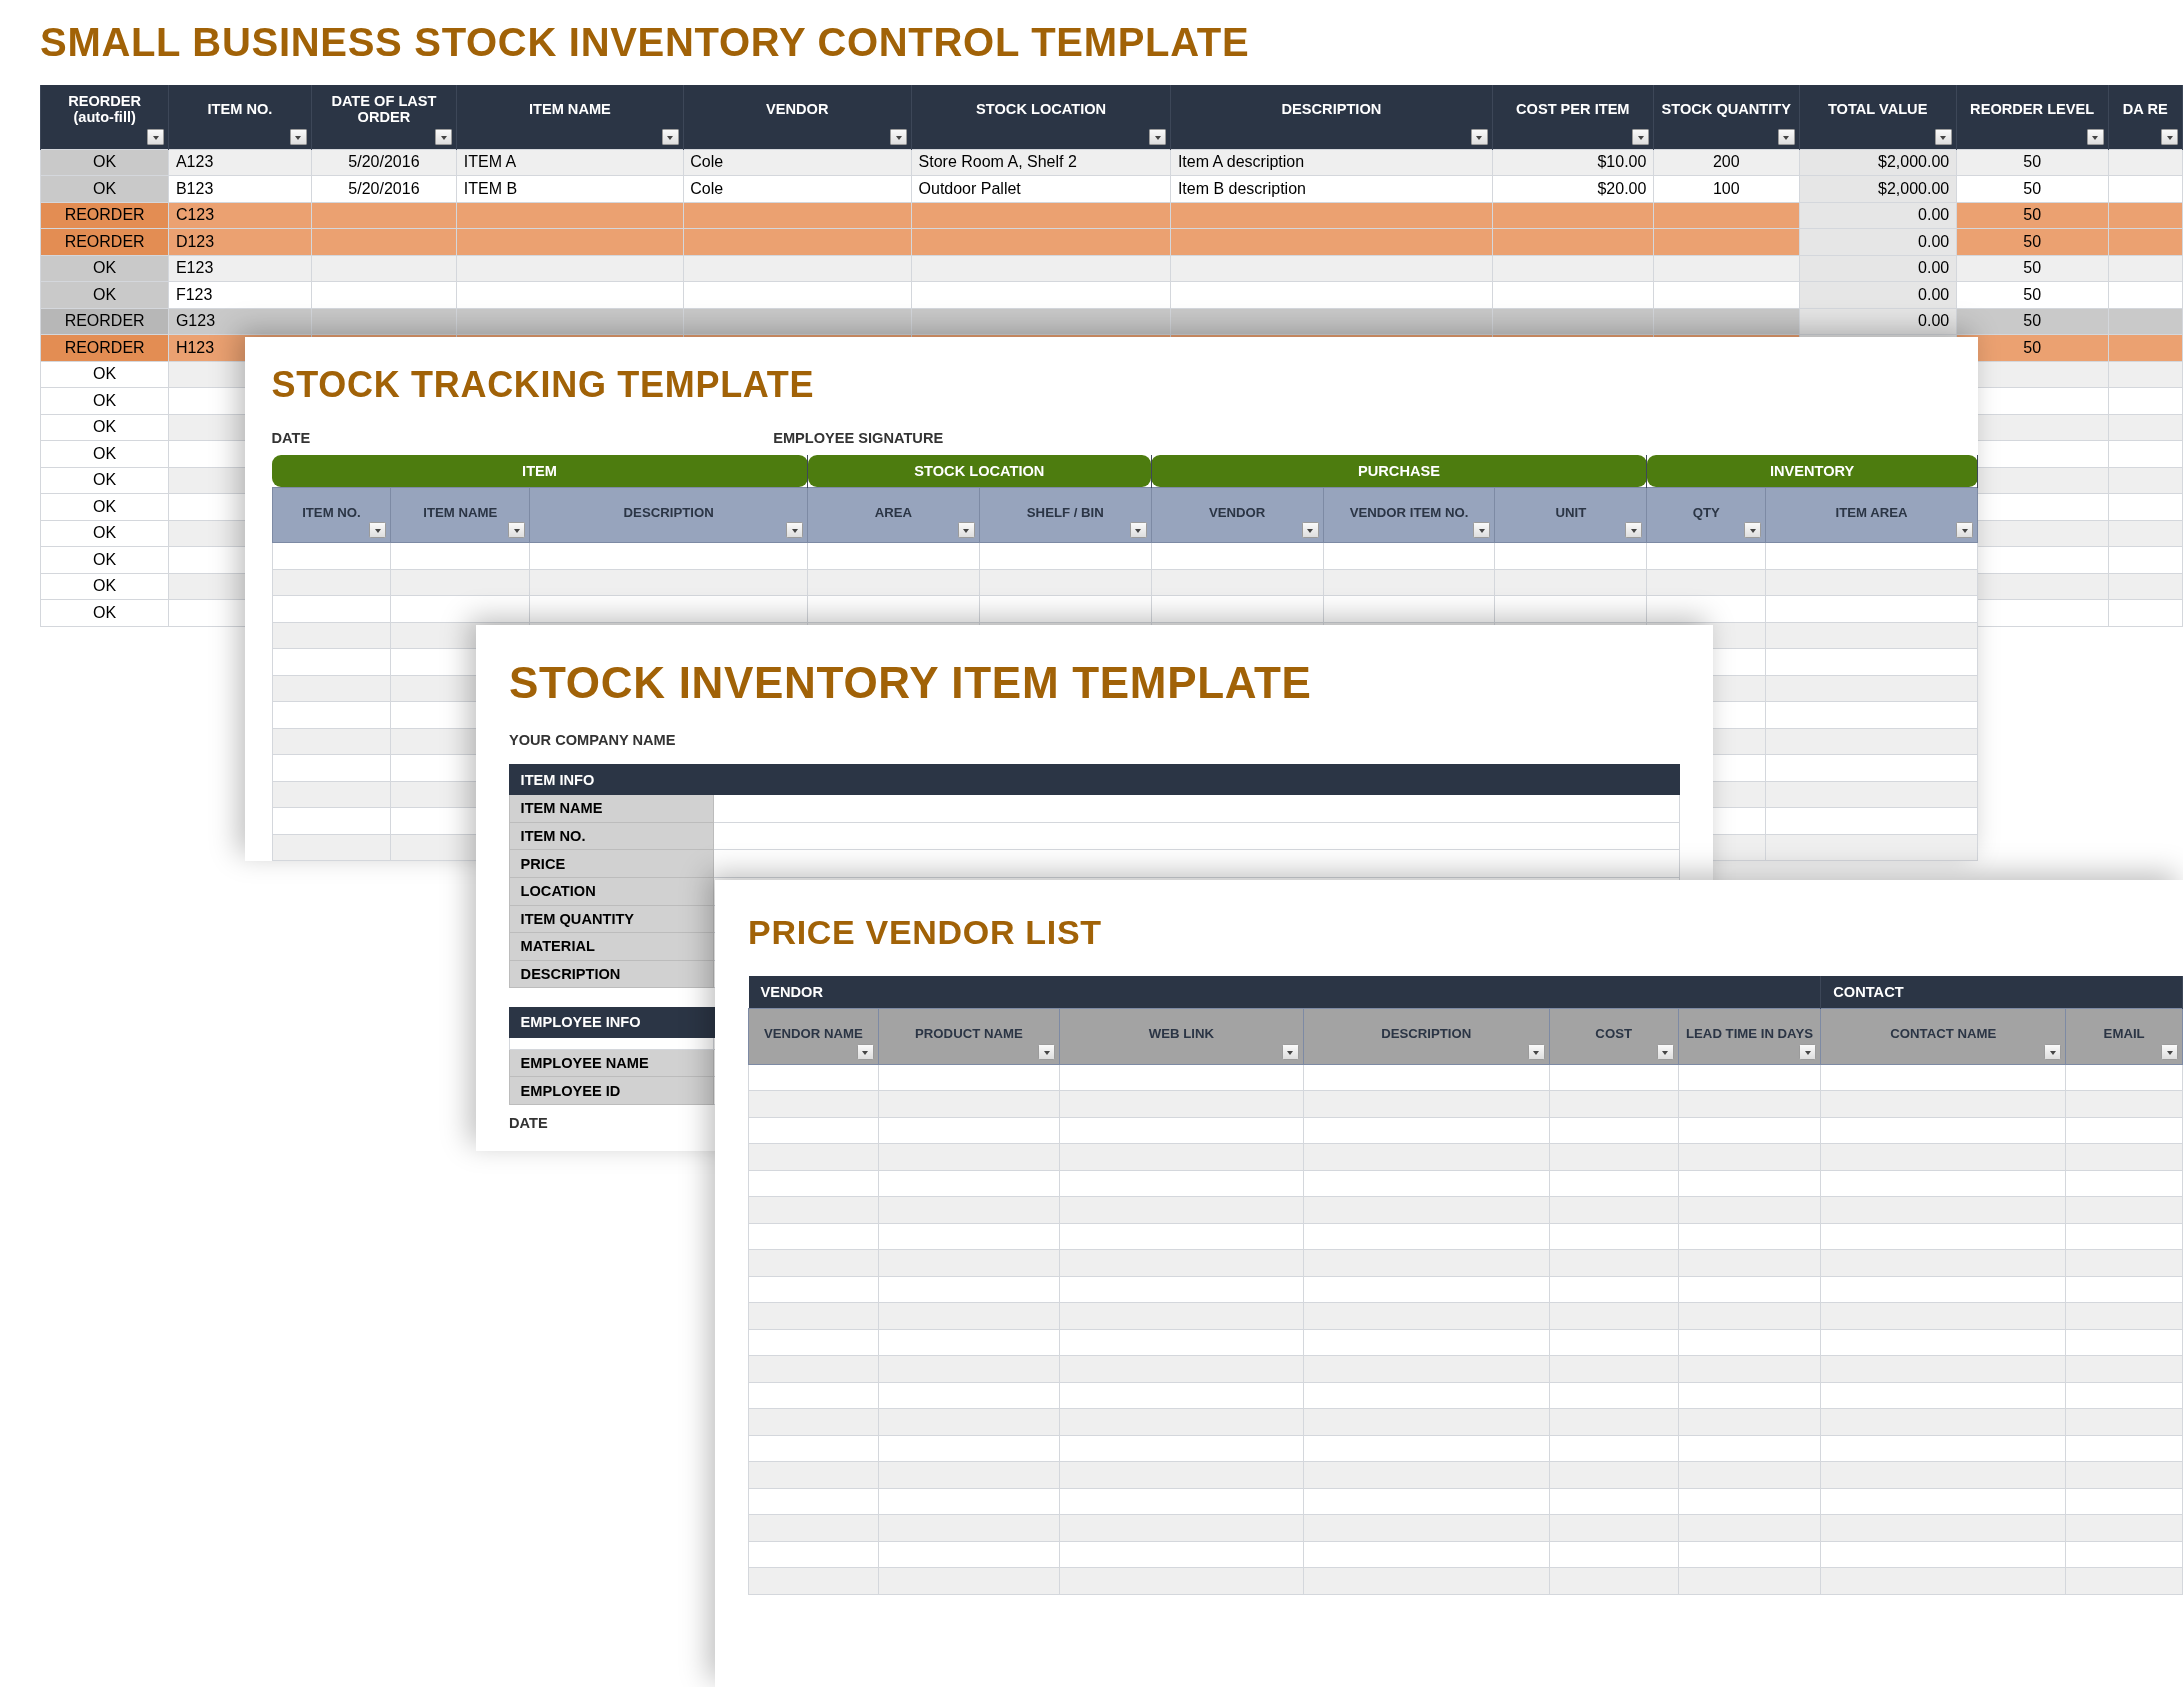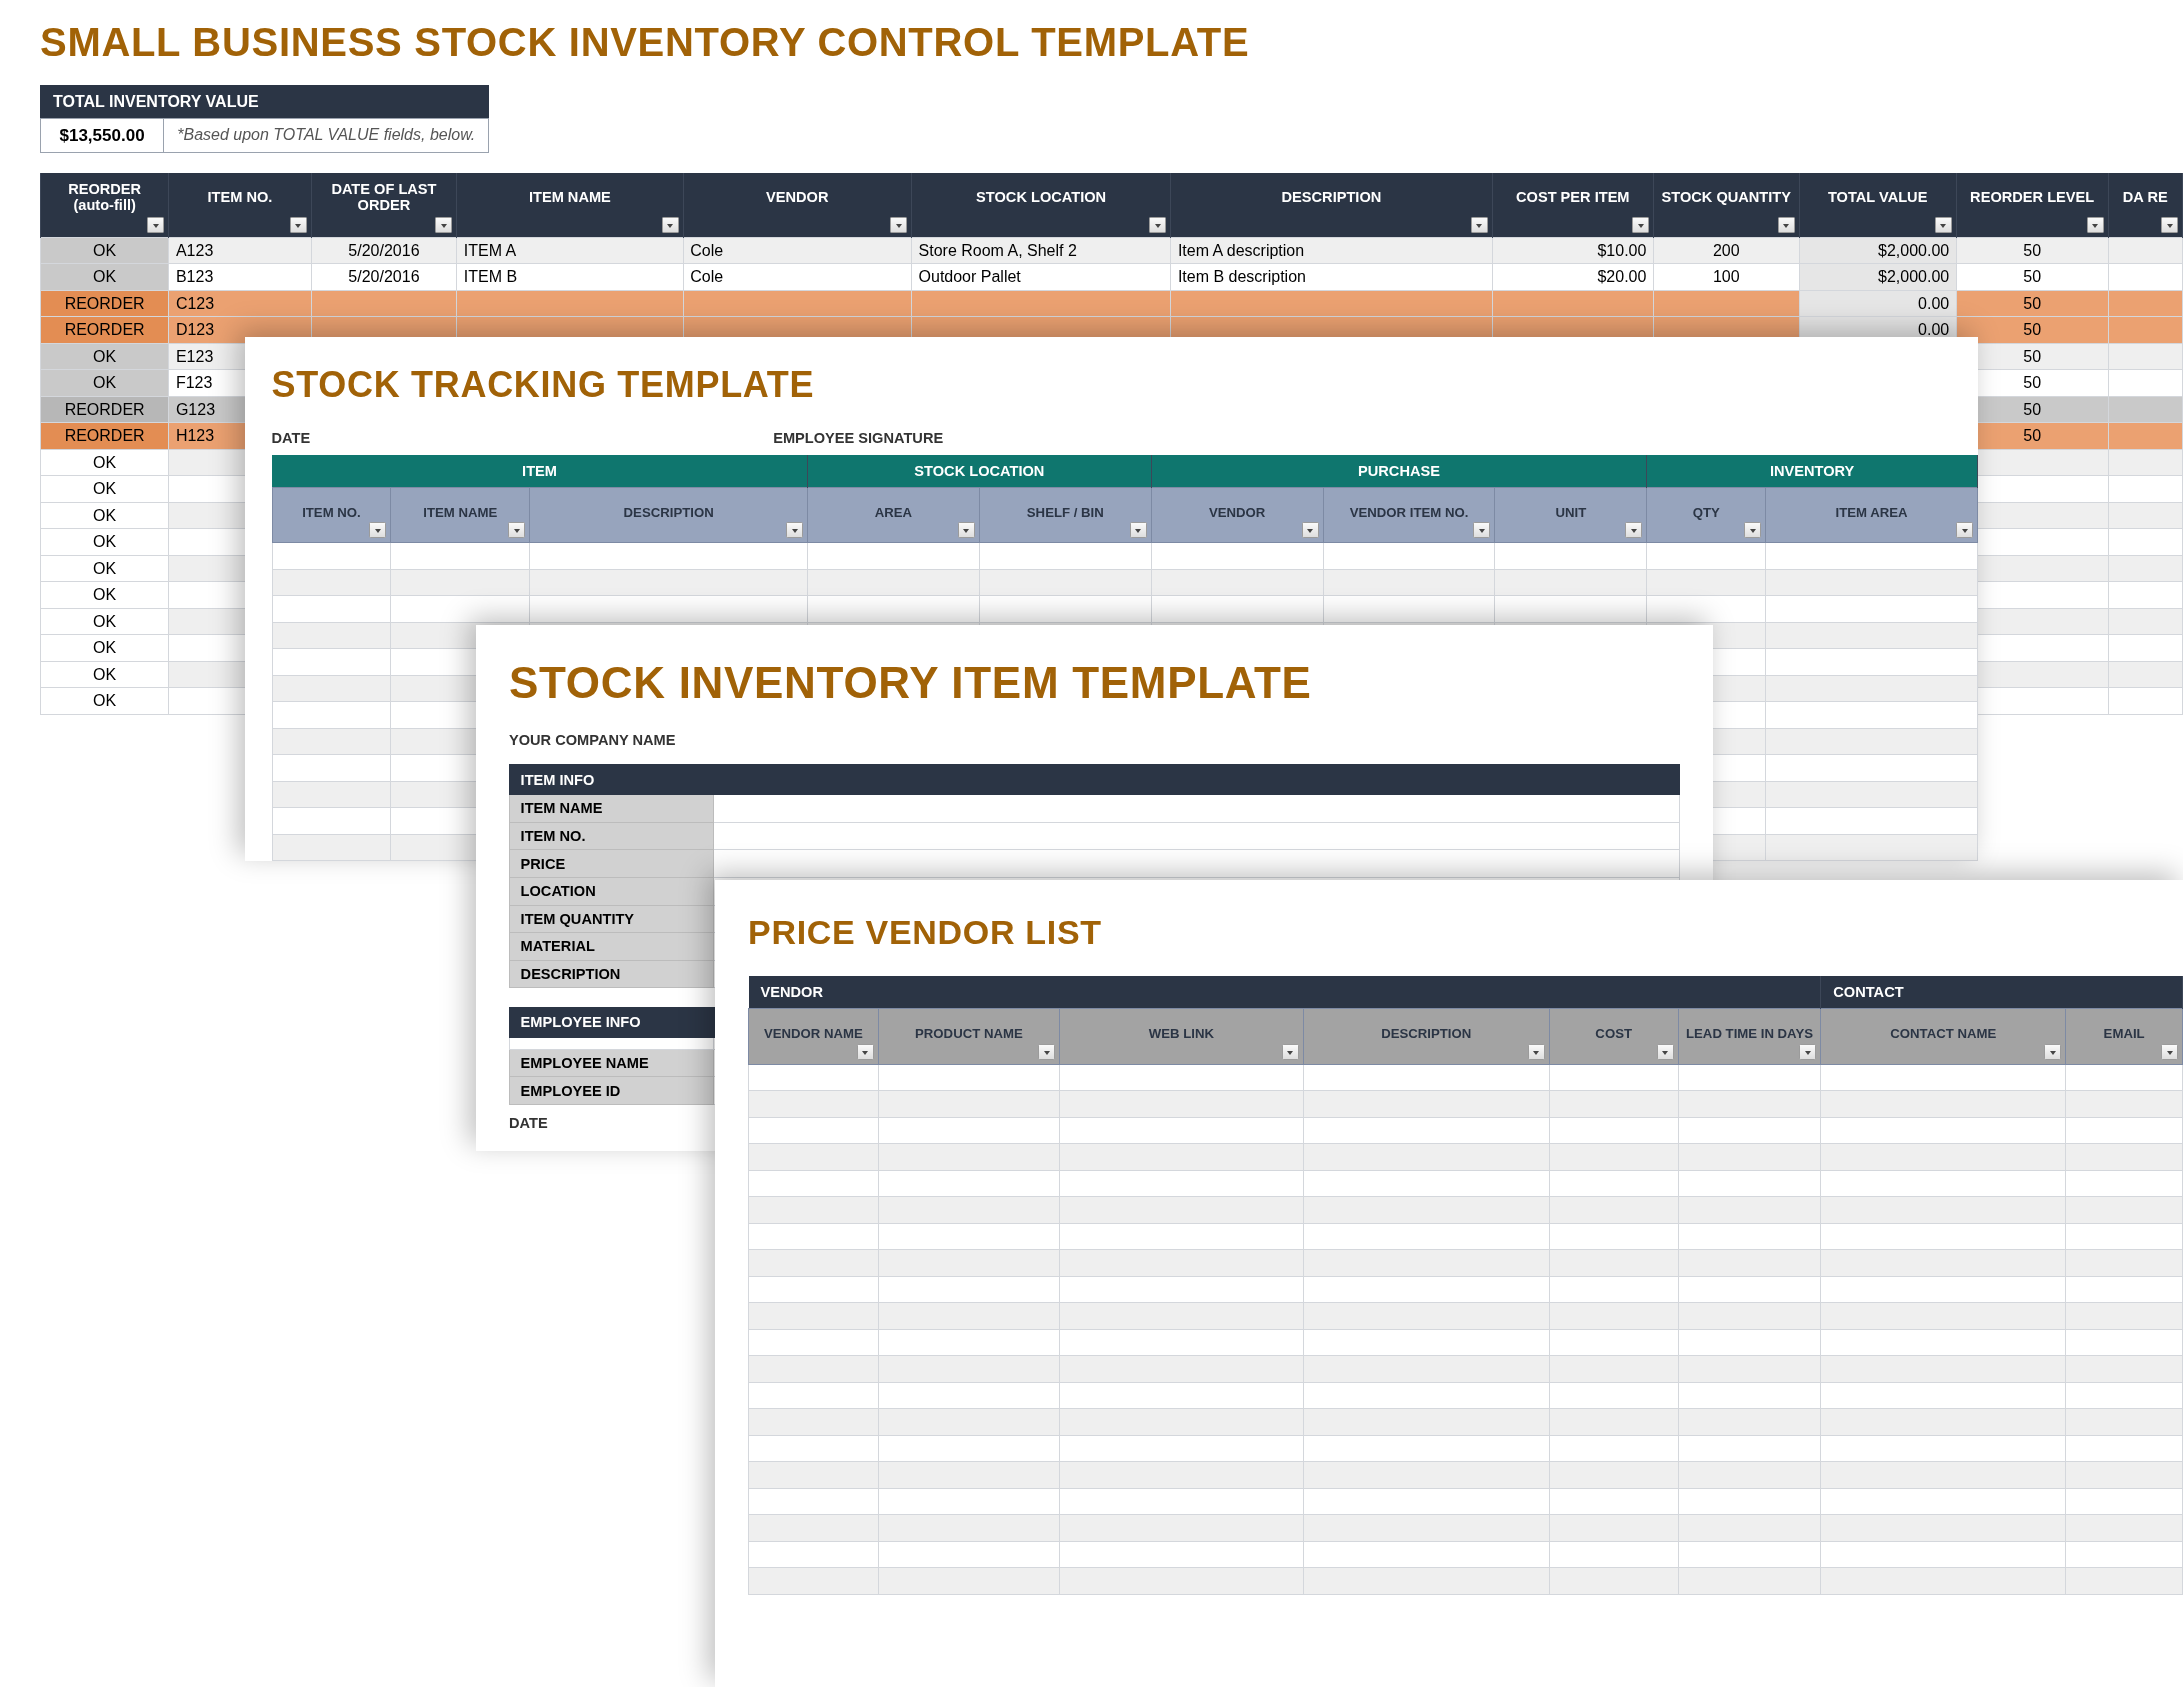--- a/index.html
+++ b/index.html
@@ -38,21 +38,21 @@
 
   
   .dd { position:absolute; bottom:4px; right:4px; width:17px; height:16px; background:linear-gradient(#fafafa,#dedede); border:0.7px solid #9b9b9b; border-radius:1.3px; }
   .dd::after { content:""; position:absolute; left:4.6px; top:6px; border-left:3.3px solid transparent; border-right:3.3px solid transparent; border-top:4px solid #444;}
 
   
   #p2 { left:245px; top:337px; width:1733px; box-shadow:-6.6px -6.6px 26.5px rgba(0,0,0,.25); padding:26.5px 0 0 26.5px; }
   #p2 .title { font-size:36px; margin-bottom:24px; }
   #p2 .meta { display:flex; gap:463px; font-size:14.6px; font-weight:700; color:#333; margin-bottom:9.3px; }
   #p2 table { border-collapse:collapse; width:100%; }
-  #p2 thead tr.grp th { background:#0f766e; color:#fff; font-size:14.6px; font-weight:700; text-align:center; padding:8px 5.3px; border-right:0.7px solid #3d4758;}
+  #p2 thead tr.grp th { background:#4d7c0f; color:#fff; font-size:14.6px; font-weight:700; text-align:center; padding:8px 5.3px; border-right:0.7px solid #3d4758;border-radius:9px;}
   #p2 thead tr.sub th { background:#97a4bd; color:#2b3545; font-size:13.2px; font-weight:700; text-align:center; padding:17px 5.3px 22.5px 5.3px; border:0.7px solid #7d8aa4; position:relative;}
   #p2 tbody td { height:26.5px; border:0.7px solid #d4d7dc; background:#fff;}
   #p2 tbody tr.alt td { background:#efefef; }
 
   
   #p3 { left:476px; top:625px; width:1237px; box-shadow:-6.6px -6.6px 26.5px rgba(0,0,0,.25); padding:33px 33px 20px 33px; }
   #p3 .title { font-size:44px; margin-bottom:24px; }
   #p3 .company { font-size:14.6px; font-weight:700; color:#333; margin-bottom:16px; }
   #p3 .sectionbar { background:#2b3545; color:#fff; font-size:14.6px; font-weight:700; padding:6.6px 10.6px; border:0.7px solid #2b3545;}
   #p3 .kv { display:flex; }
@@ -69,29 +69,20 @@
   #p4 thead tr.sub th { background:#a3a3a3; color:#2b3545; font-size:13.2px; font-weight:700; text-align:center; padding:17px 5.3px 22.5px 5.3px; border:0.7px solid #7d8aa4; position:relative;}
   #p4 tbody td { height:26.5px; border:0.7px solid #d4d7dc; background:#fff;}
   #p4 tbody tr.alt td { background:#efefef; }
 </style>
 </head>
 <body>
 
 <div id="p1" class="panel">
   <div class="title">SMALL BUSINESS STOCK INVENTORY CONTROL TEMPLATE</div>
 
-  <div class="summary">
-    <div style="display:flex;flex-direction:column;">
-      <div class="lbl">TOTAL INVENTORY VALUE</div>
-      <div style="display:flex">
-        <div class="val">$13,550.00</div>
-        <div class="note">*Based upon TOTAL VALUE fields, below.</div>
-      </div>
-    </div>
-  </div>
 
   <table>
     <colgroup>
       <col style="width:132px">
         <col style="width:152px">
         <col style="width:152px">
         <col style="width:245px">
       <col style="width:245px">
         <col style="width:278px">
         <col style="width:344px">

